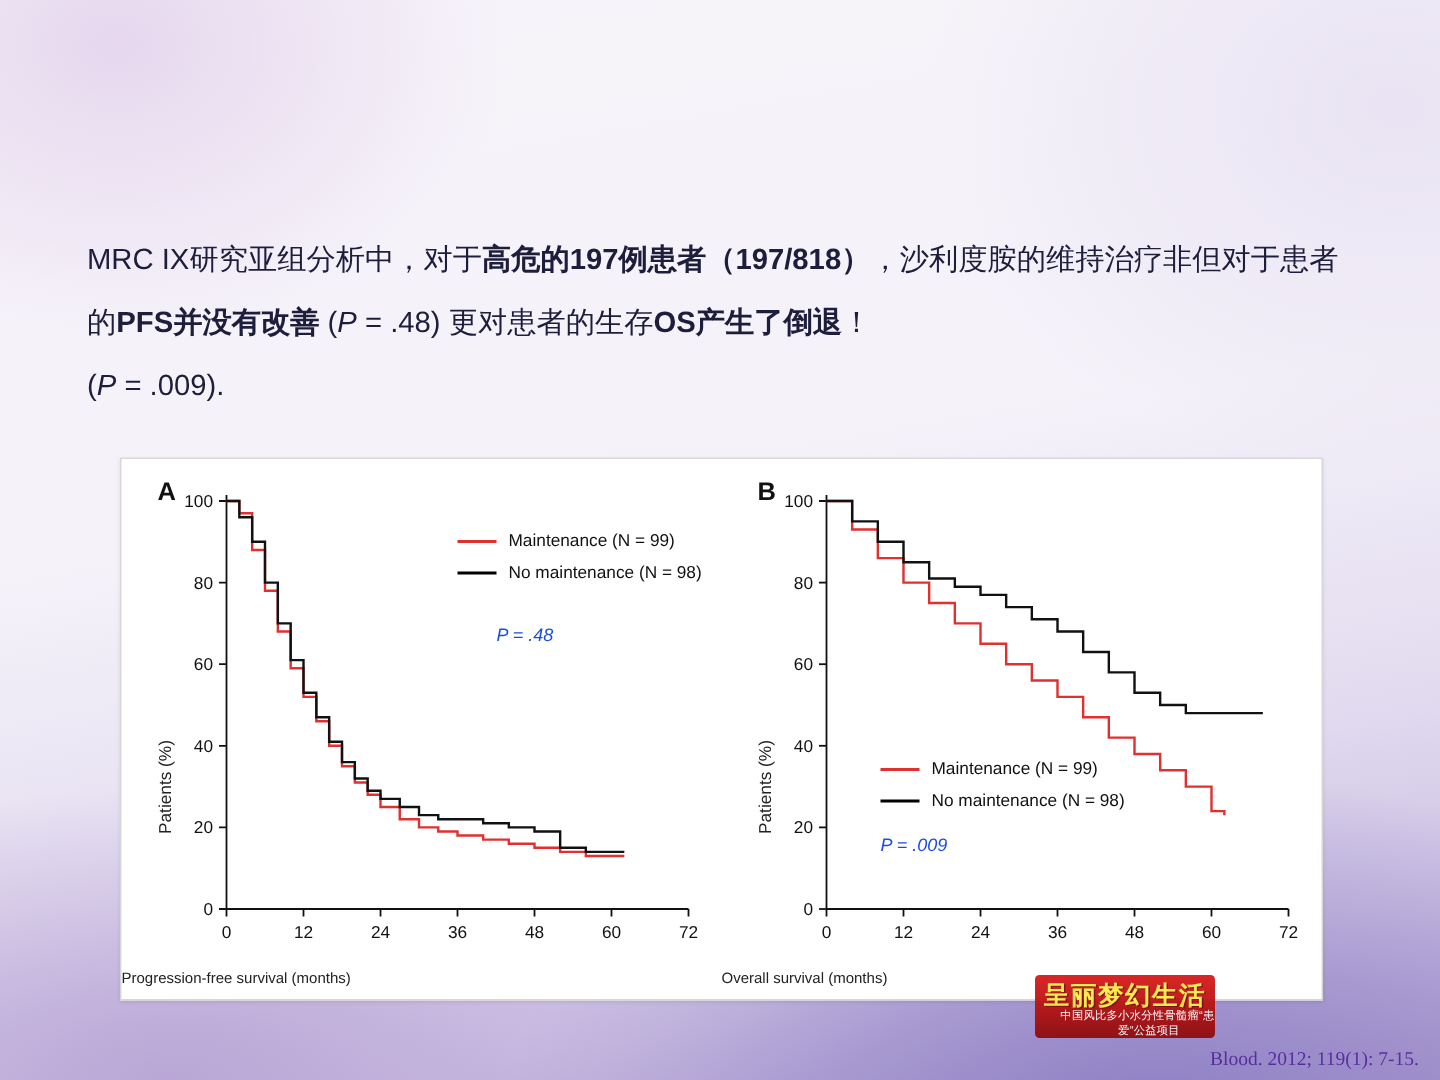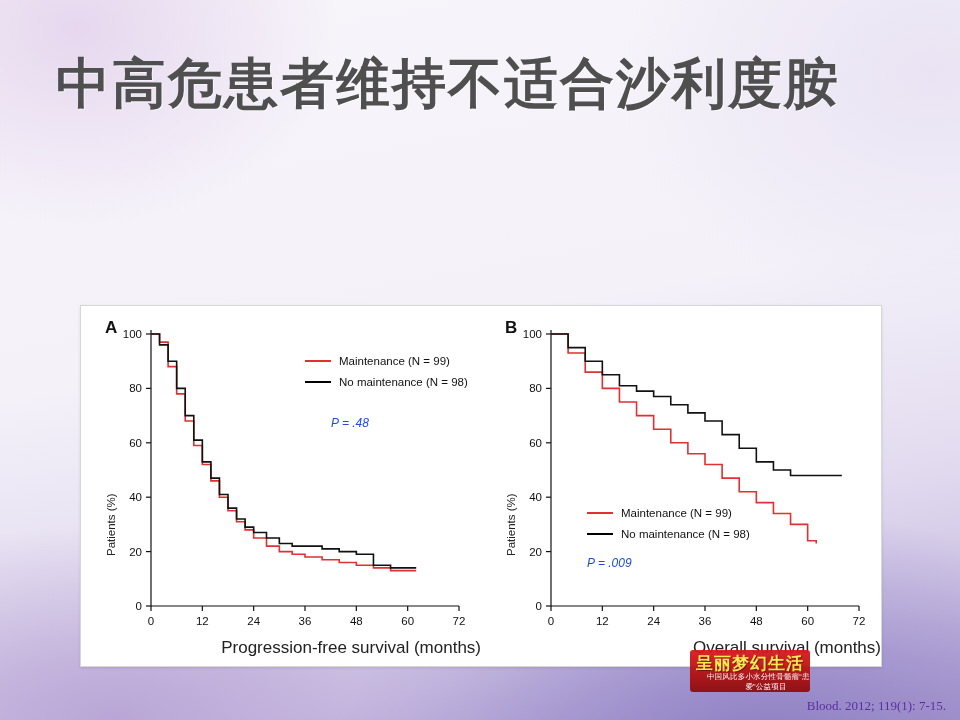--- a/index.html
+++ b/index.html
@@ -41,21 +41,21 @@
   .panel.a{left:0;width:400px;}
   .panel.b{left:400px;width:400px;}
   .panel-letter{
     position:absolute;font-weight:bold;font-size:17px;color:#111;
     top:12px;left:24px;
   }
 
   .plot-svg{position:absolute;left:0;top:0;}
 
   .axis-title{
-    position:absolute;font-size:17px;color:#222;text-align:right;width:100%;
+    position:absolute;font-size:10px;color:#222;text-align:left;width:100%;
     bottom:8px;left:0;
   }
 
   .legend{position:absolute;font-size:11.5px;color:#111;}
   .legend-row{display:flex;align-items:center;height:18px;margin-bottom:3px;text-align:right;}
   .legend-line{display:inline-block;width:26px;height:0;border-top:2px solid #000;margin-right:8px;}
   .legend-line.red{border-top-color:#e03030;}
   .pval{position:absolute;font-size:12px;color:#1d4ed8;}
   .pval i{font-style:italic;}
 
@@ -87,22 +87,24 @@
     position:absolute;right:24px;bottom:6px;
     font-size:21px;color:#ffffff;opacity:.92;
     text-shadow:0 1px 2px rgba(0,0,0,.25);
   }
 </style>
 </head>
 <body>
 
 <div class="slide">
 
-  <div class="title">中高危患者维持不适合沙利度胺</div>
-
+
+  <div class="body-text">
+    <span>MRC IX研究亚组分析中，对于</span><b>高危的197例患者（197/818）</b><span>，沙利度胺的维</span><span>持治疗非但对于患者的</span><b>PFS并没有改善</b><span> (</span><i>P</i><span> = .48) 更对患者的生存</span><b>OS产生了倒退</b><span>！</span><br><span>(</span><i>P</i><span> = .009).</span>
+  </div>
 
   <div class="figure">
 
     <div class="panel a">
       <div class="panel-letter">A</div>
       <div class="ylabel" style="left:24px;top:250px;">Patients (%)</div>
       <svg class="plot-svg" id="svgA" width="400" height="360">
           <line x1="70" y1="24" x2="70" y2="300" stroke="#111" stroke-width="1.2"></line>
           <line x1="70" y1="300" x2="378" y2="300" stroke="#111" stroke-width="1.2"></line>
           <line x1="65" y1="300" x2="70" y2="300" stroke="#111" stroke-width="1.2"></line>

